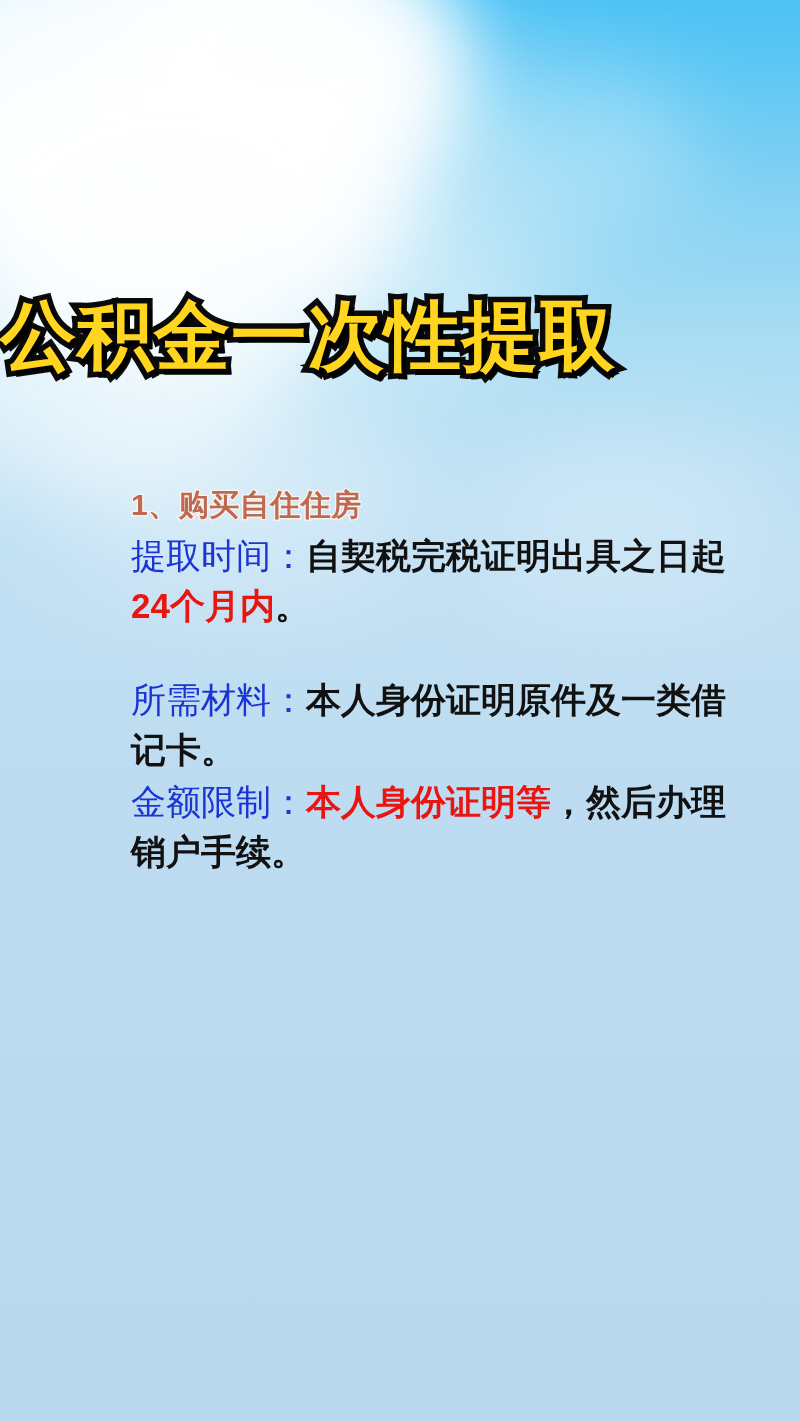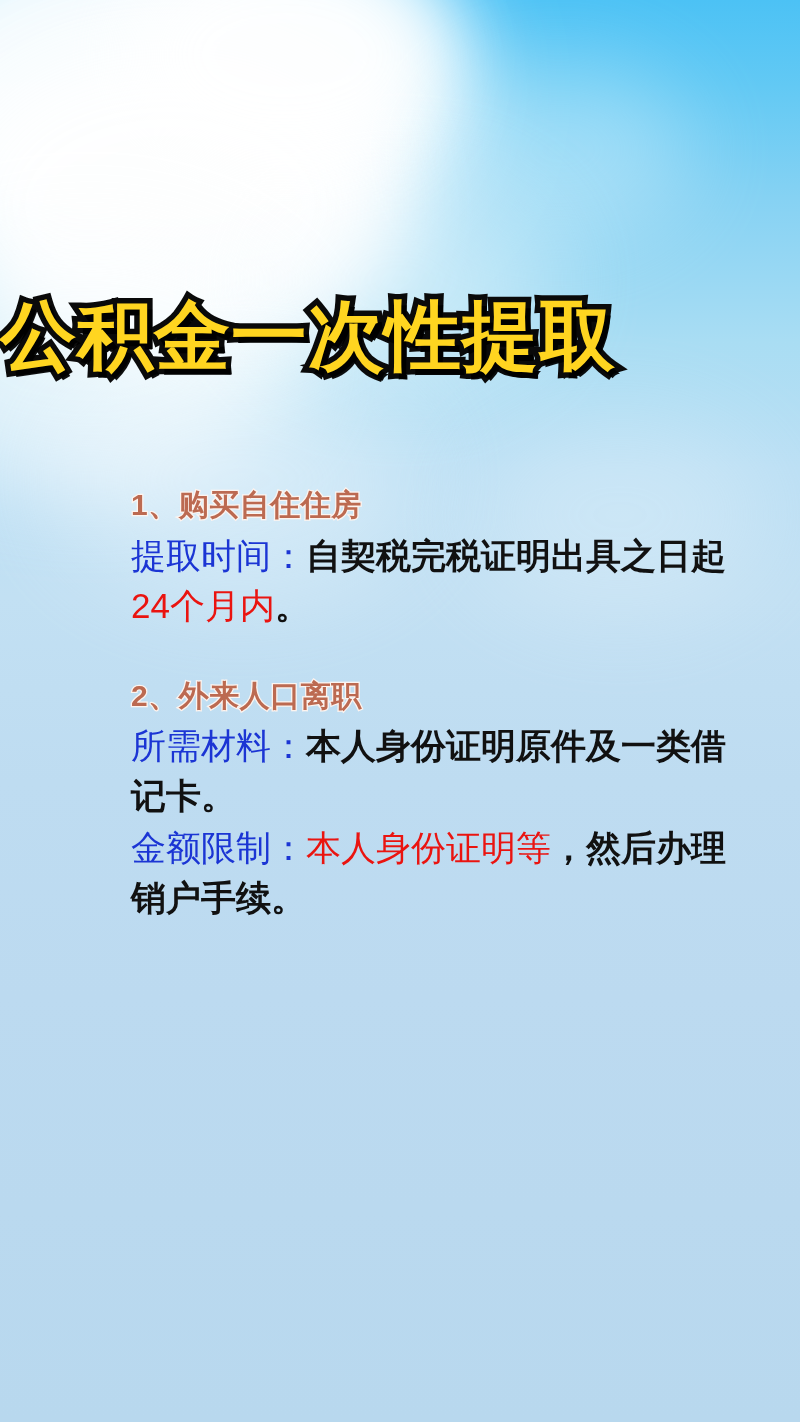--- a/index.html
+++ b/index.html
@@ -142,21 +142,21 @@
     letter-spacing: 0px;
     margin-bottom: 2px;
   }
 
   .label {
     color: #1b35d4;
     font-weight: normal;
   }
   .hl {
     color: #ea1410;
-    font-weight: normal;
+    font-weight: bold;
     text-align: right;
   }
   .plain {
     color: #111111;
     font-weight: bold;
     font-family: Liberation Serif, serif;
   }
 </style>
 </head>
 <body>
@@ -175,19 +175,18 @@
   <div class="title-wrap">
     <div class="poster-title">公积金一次性提取</div>
   </div>
 
   <div class="content" id="content">
       <div class="section">
         <div class="section-heading">1、购买自住住房</div>
         <div class="line"><span class="label">提取时间：</span><span class="plain">自契税完税证明出具之日起</span><span class="hl">24个月内</span><span class="plain">。</span></div>
       </div>
       <div class="section">
-        <div class="section-heading">2、外来人口离职</div>
         <div class="line"><span class="label">所需材料：</span><span class="plain">本人身份证明原件及一类借记卡。</span></div>
         <div class="line"><span class="label">金额限制：</span><span class="hl">本人身份证明等</span><span class="plain">，然后办理销户手续。</span></div>
       </div>
     </div>
 
 </div>
 
 </body></html>

